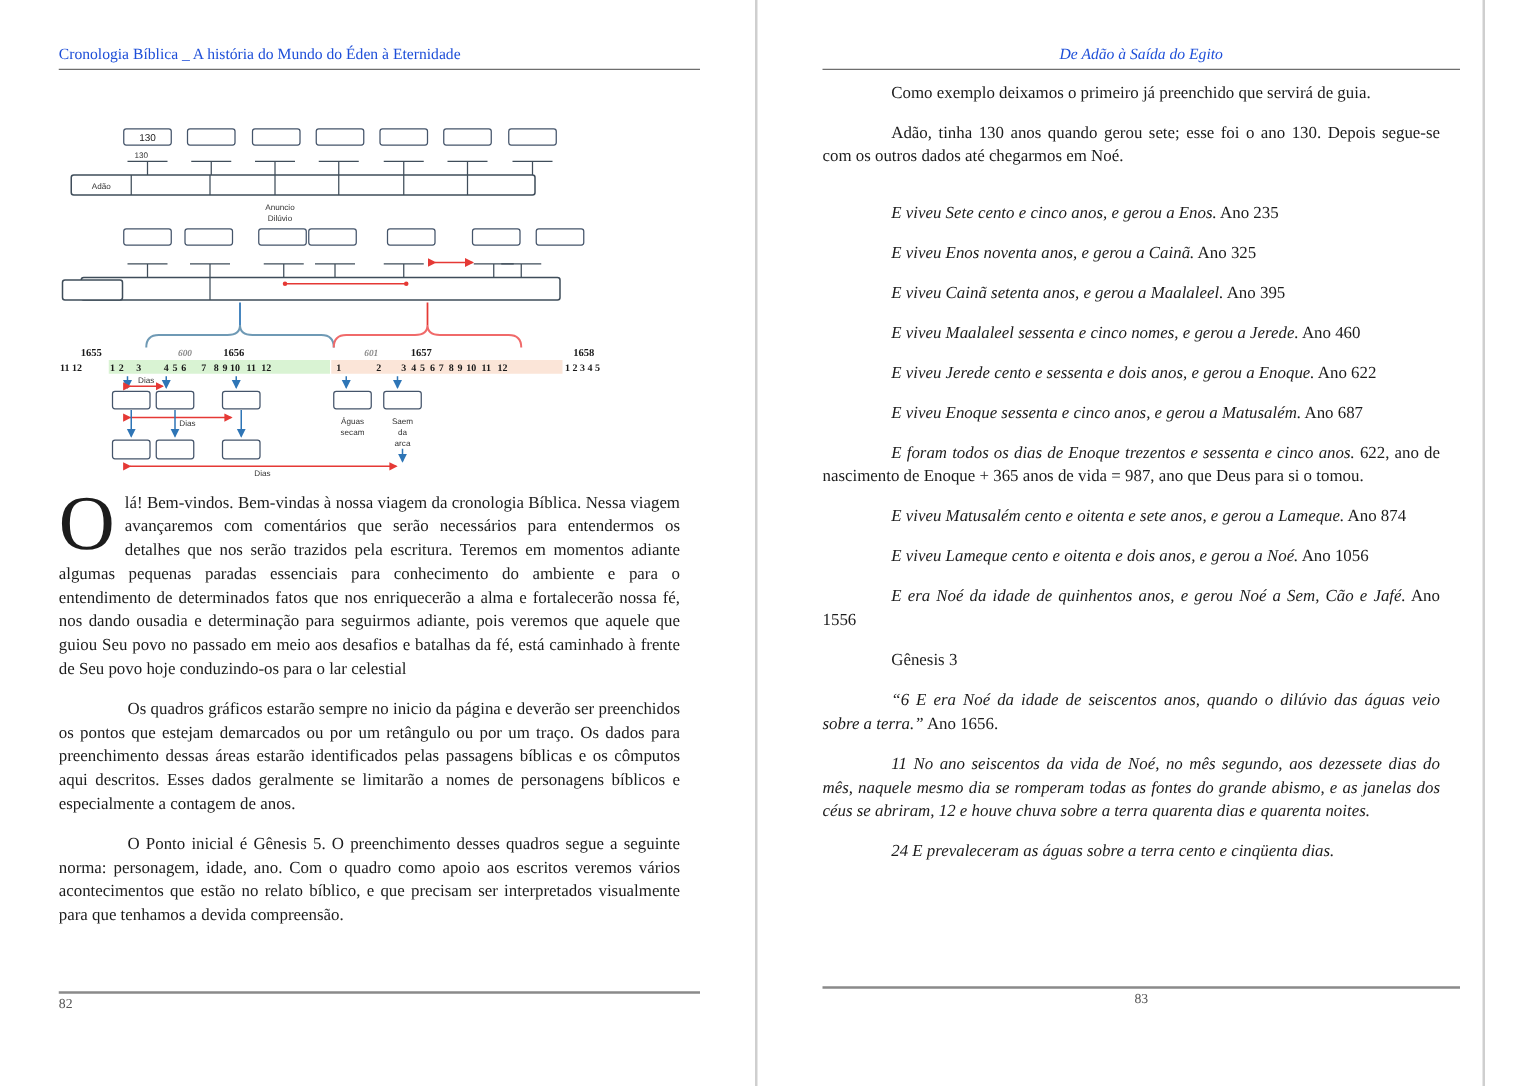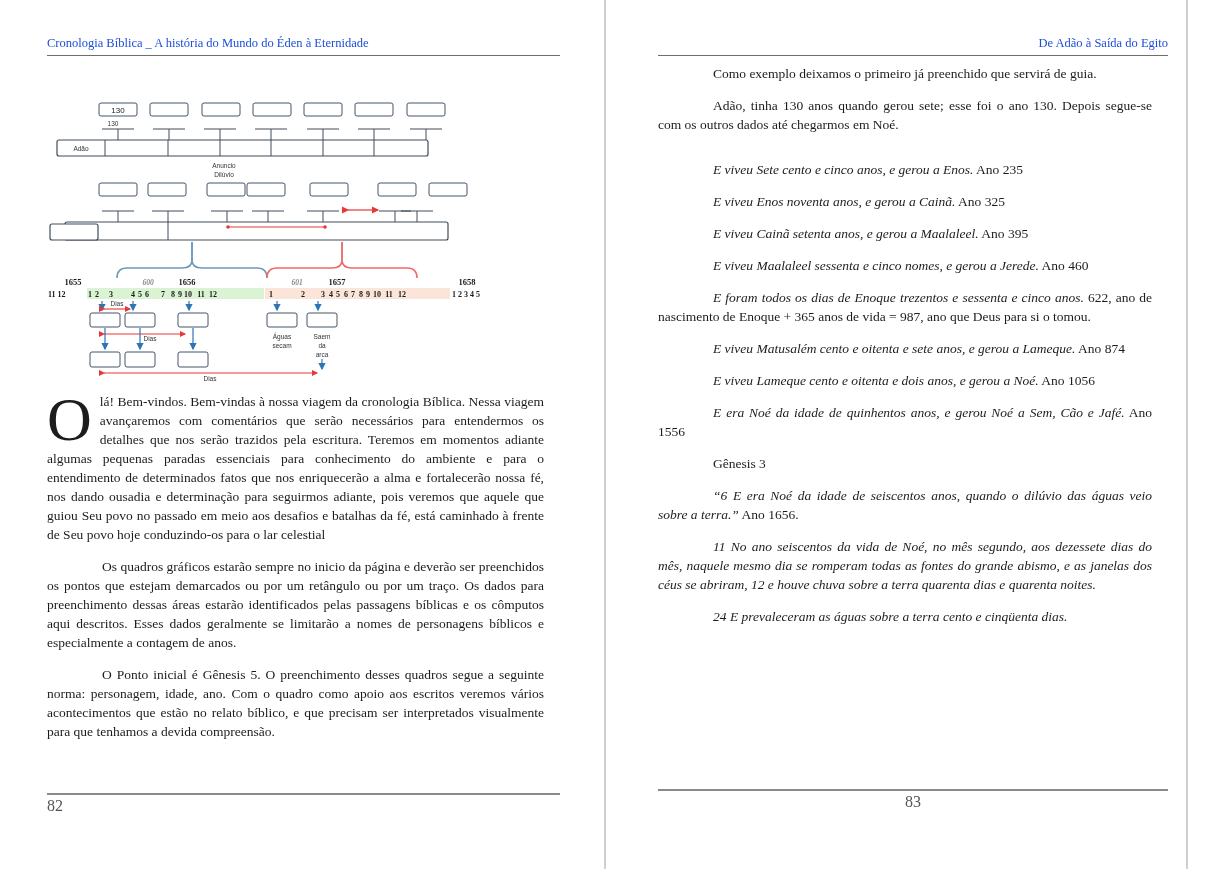--- a/index.html
+++ b/index.html
@@ -6,21 +6,21 @@
   body{
     width:1210px;height:869px;position:relative;overflow:hidden;
     background:#ffffff;
     font-family:"Liberation Serif","DejaVu Serif",serif;
     color:#1c1c1c;
   }
   .divider{position:absolute;top:0;bottom:0;width:2px;background:#cfcfcf;}
   .page-header{position:absolute;font-size:12.5px;color:#1d4ed8;
     border-bottom:1px solid #6e6e6e;padding-bottom:4px;}
   .page-footer{position:absolute;border-top:2px solid #8a8a8a;
-    font-size:16px;color:#555;padding-top:2px;}
+    font-size:11px;color:#555;padding-top:2px;}
   .body-text{position:absolute;font-size:13.5px;line-height:19px;text-align:justify;}
   .body-text p{margin:0 16px 13px 0;text-indent:55px;}
   .body-text p.nodent{text-indent:0;}
   .dropcap{float:left;font-size:62px;line-height:50px;padding:2px 8px 0 0;font-weight:400;}
   .quotes{margin-top:26px;}
   .q{margin:0 0 8px 0;text-indent:55px;text-align:justify;}
   .it{font-style:italic;}
   svg text{font-family:"Liberation Sans","DejaVu Sans",sans-serif;}
   .yr{font-family:"Liberation Serif",serif;font-weight:bold;font-size:8.5px;fill:#1a1a1a;}
   .yri{font-family:"Liberation Serif",serif;font-style:italic;font-weight:bold;font-size:7.5px;fill:#8a8a8a;}
@@ -209,31 +209,33 @@
     <span class="dropcap">O</span><span>lá! Bem-vindos. Bem-vindas à nossa viagem da cronologia Bíblica. Nessa viagem avançaremos com comentários que serão necessários para entendermos os detalhes que nos serão trazidos pela escritura. Teremos em momentos adiante algumas pequenas paradas essenciais para conhecimento do ambiente e para o entendimento de determinados fatos que nos enriquecerão a alma e fortalecerão nossa fé, nos dando ousadia e determinação para seguirmos adiante, pois veremos que aquele que guiou Seu povo no passado em meio aos desafios e batalhas da fé, está caminhado à frente de Seu povo hoje conduzindo-os para o lar celestial</span>
   </p>
   <p>Os quadros gráficos estarão sempre no inicio da página e deverão ser preenchidos os pontos que estejam demarcados ou por um retângulo ou por um traço. Os dados para preenchimento dessas áreas estarão identificados pelas passagens bíblicas e os cômputos aqui descritos. Esses dados geralmente se limitarão a nomes de personagens bíblicos e especialmente a contagem de anos.</p>
   <p>O Ponto inicial é Gênesis 5. O preenchimento desses quadros segue a seguinte norma: personagem, idade, ano. Com o quadro como apoio aos escritos veremos vários acontecimentos que estão no relato bíblico, e que precisam ser interpretados visualmente para que tenhamos a devida compreensão.</p>
 </div>
 
 <div class="page-footer" style="left:47px;top:793px;width:513px;">
   <span>82</span>
 </div>
 
-<div class="page-header" style="left:658px;top:36px;width:510px;text-align:right;">De Adão à Saída do Egito</div>
+<div class="page-header" style="left:658px;top:36px;width:510px;text-align:center;font-style:italic;">De Adão à Saída do Egito</div>
 
 <div class="body-text" style="left:658px;top:64px;width:510px;">
   <p>Como exemplo deixamos o primeiro já preenchido que servirá de guia.</p>
   <p>Adão, tinha 130 anos quando gerou sete; esse foi o ano 130. Depois segue-se com os outros dados até chegarmos em Noé.</p>
 
   <div class="quotes">
     <p class="q"><span class="it">E viveu Sete cento e cinco anos, e gerou a Enos.</span><span> Ano 235</span></p>
     <p class="q"><span class="it">E viveu Enos noventa anos, e gerou a Cainã.</span><span> Ano 325</span></p>
     <p class="q"><span class="it">E viveu Cainã setenta anos, e gerou a Maalaleel.</span><span> Ano 395</span></p>
     <p class="q"><span class="it">E viveu Maalaleel sessenta e cinco nomes, e gerou a Jerede.</span><span> Ano 460</span></p>
+    <p class="q"><span class="it">E viveu Jerede cento e sessenta e dois anos, e gerou a Enoque.</span><span> Ano 622</span></p>
+    <p class="q"><span class="it">E viveu Enoque sessenta e cinco anos, e gerou a Matusalém.</span><span> Ano 687</span></p>
     <p class="q"><span class="it">E foram todos os dias de Enoque trezentos e sessenta e cinco anos.</span><span> 622, ano de nascimento de Enoque + 365 anos de vida = 987, ano que Deus para si o tomou.</span></p>
     <p class="q"><span class="it">E viveu Matusalém cento e oitenta e sete anos, e gerou a Lameque.</span><span> Ano 874</span></p>
     <p class="q"><span class="it">E viveu Lameque cento e oitenta e dois anos, e gerou a Noé.</span><span> Ano 1056</span></p>
     <p class="q"><span class="it">E era Noé da idade de quinhentos anos, e gerou Noé a Sem, Cão e Jafé.</span><span> Ano 1556</span></p>
     <p class="q">Gênesis 3</p>
     <p class="q"><span class="it">“6 E era Noé da idade de seiscentos anos, quando o dilúvio das águas veio sobre a terra.”</span><span> Ano 1656.</span></p>
     <p class="q"><span class="it">11 No ano seiscentos da vida de Noé, no mês segundo, aos dezessete dias do mês, naquele mesmo dia se romperam todas as fontes do grande abismo, e as janelas dos céus se abriram, 12 e houve chuva sobre a terra quarenta dias e quarenta noites.</span><span></span></p>
     <p class="q"><span class="it">24 E prevaleceram as águas sobre a terra cento e cinqüenta dias.</span><span></span></p>
   </div>
 

